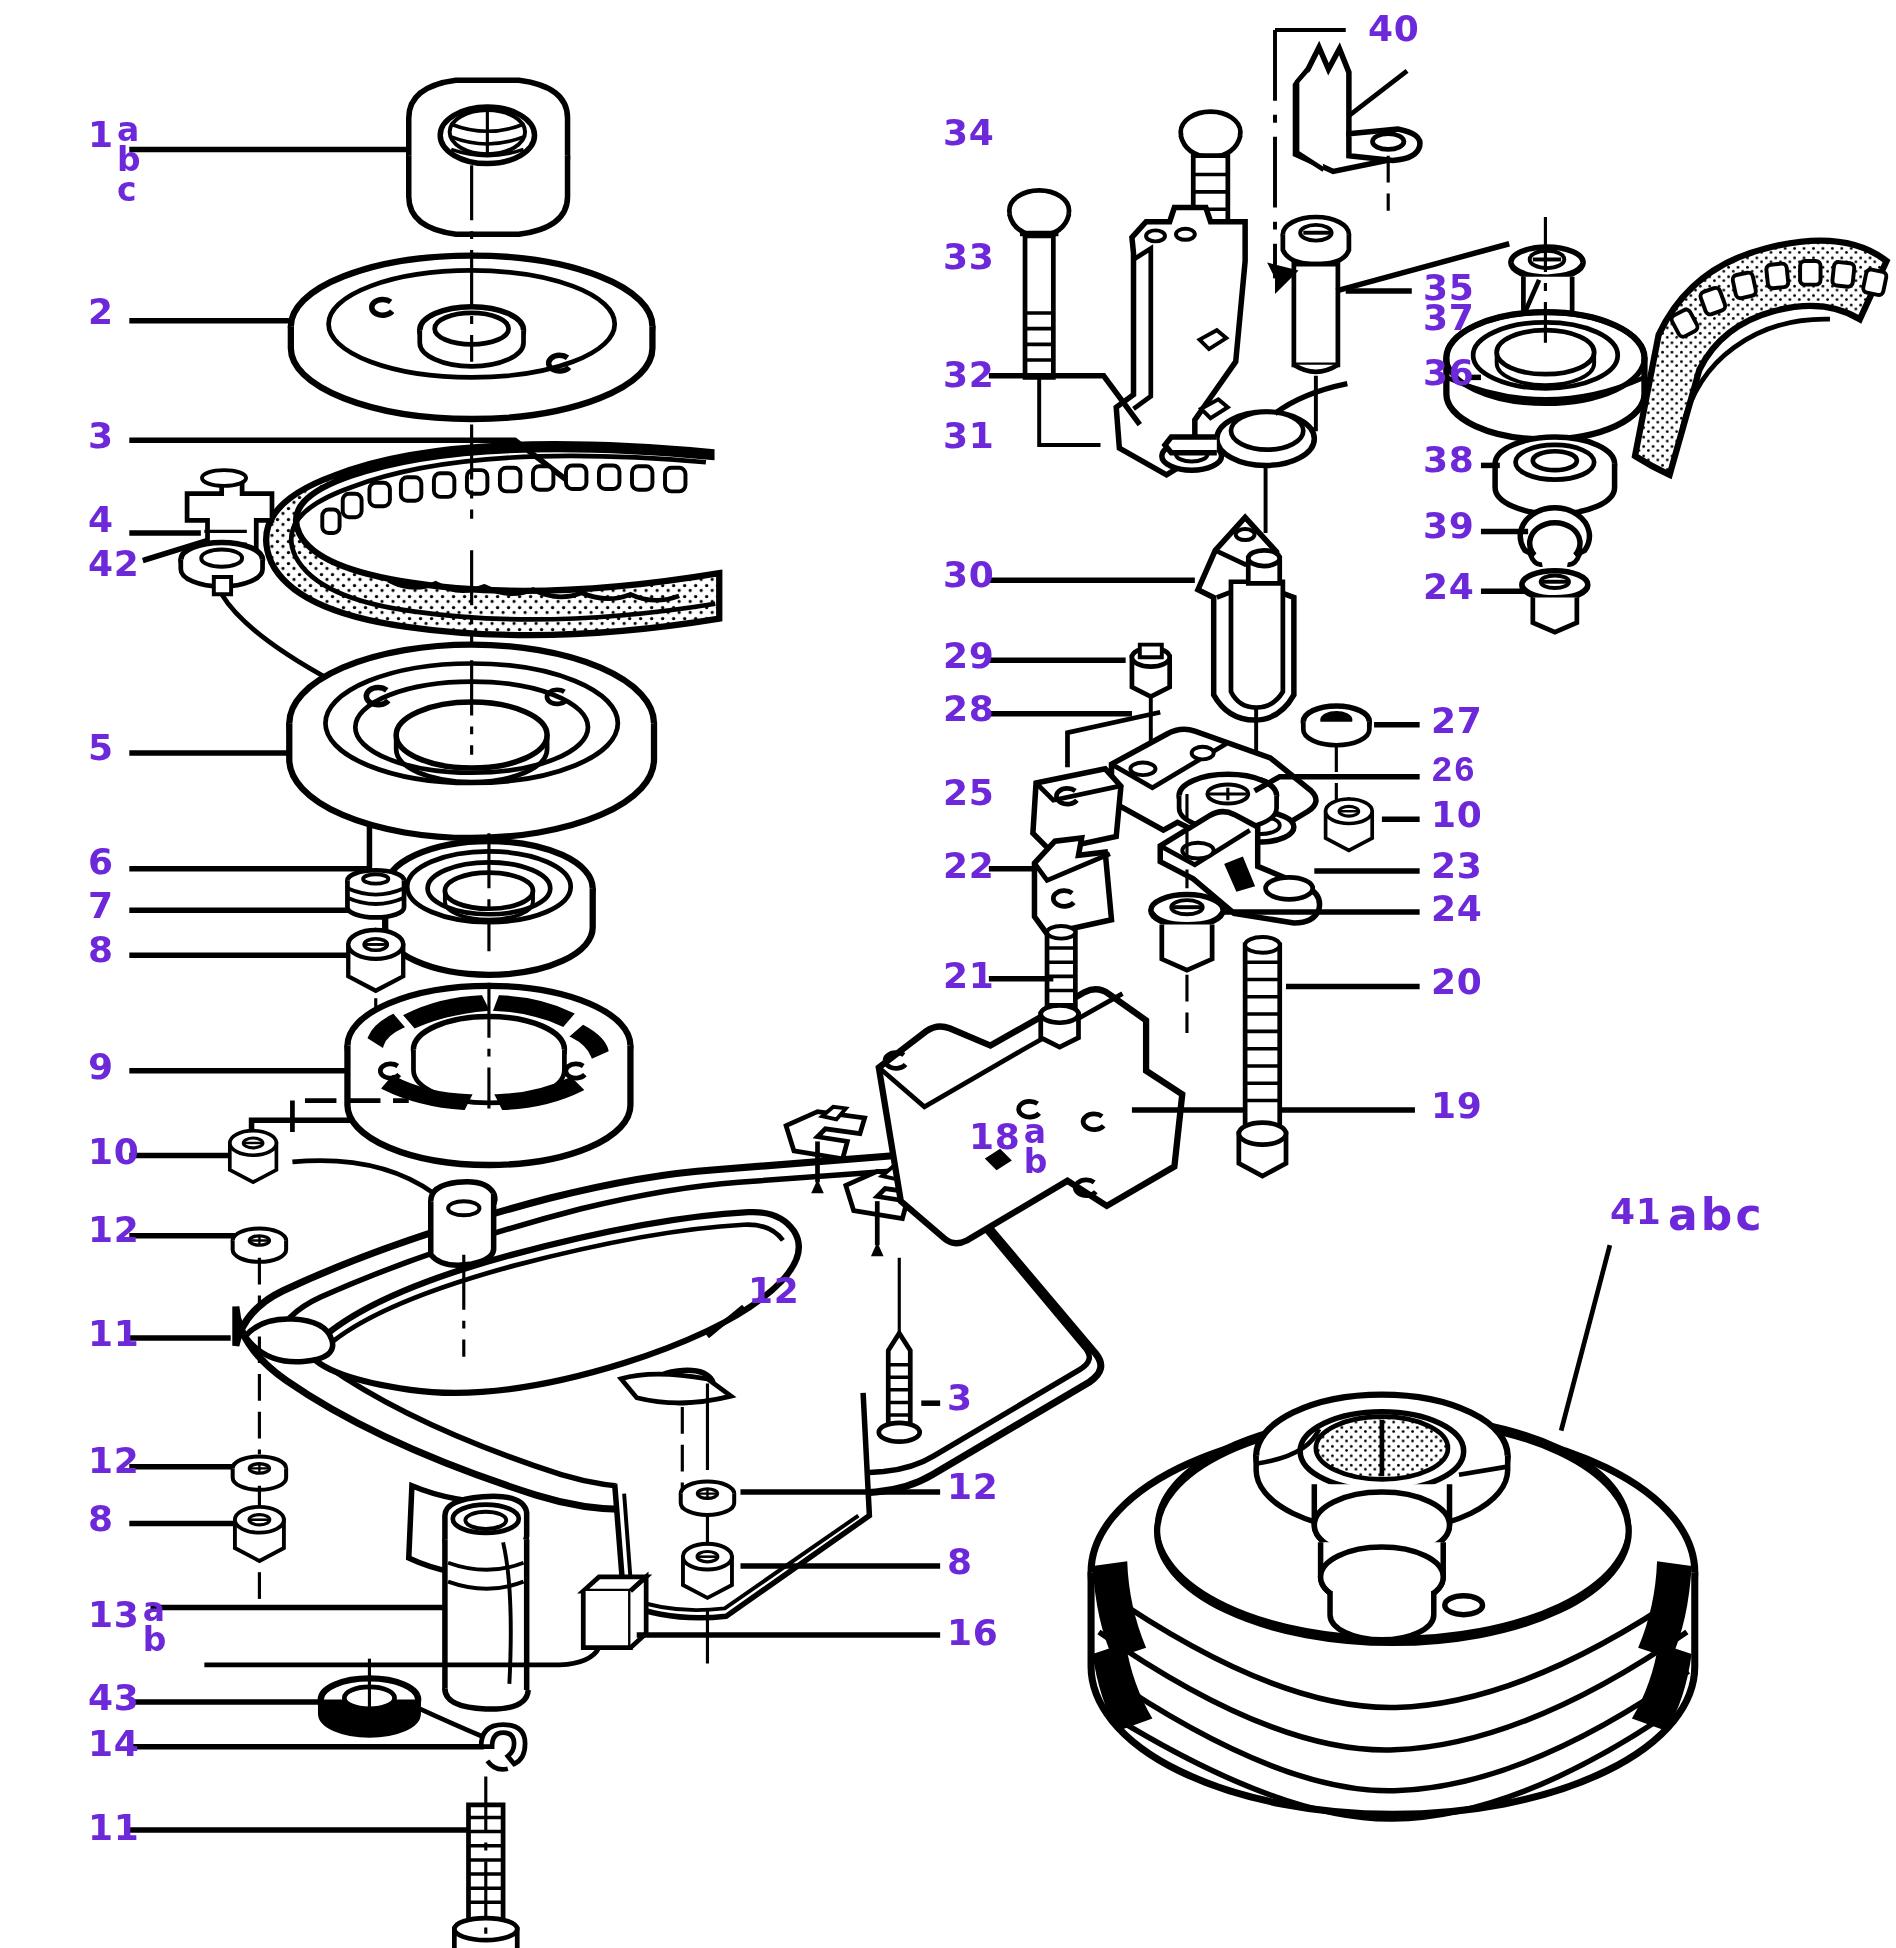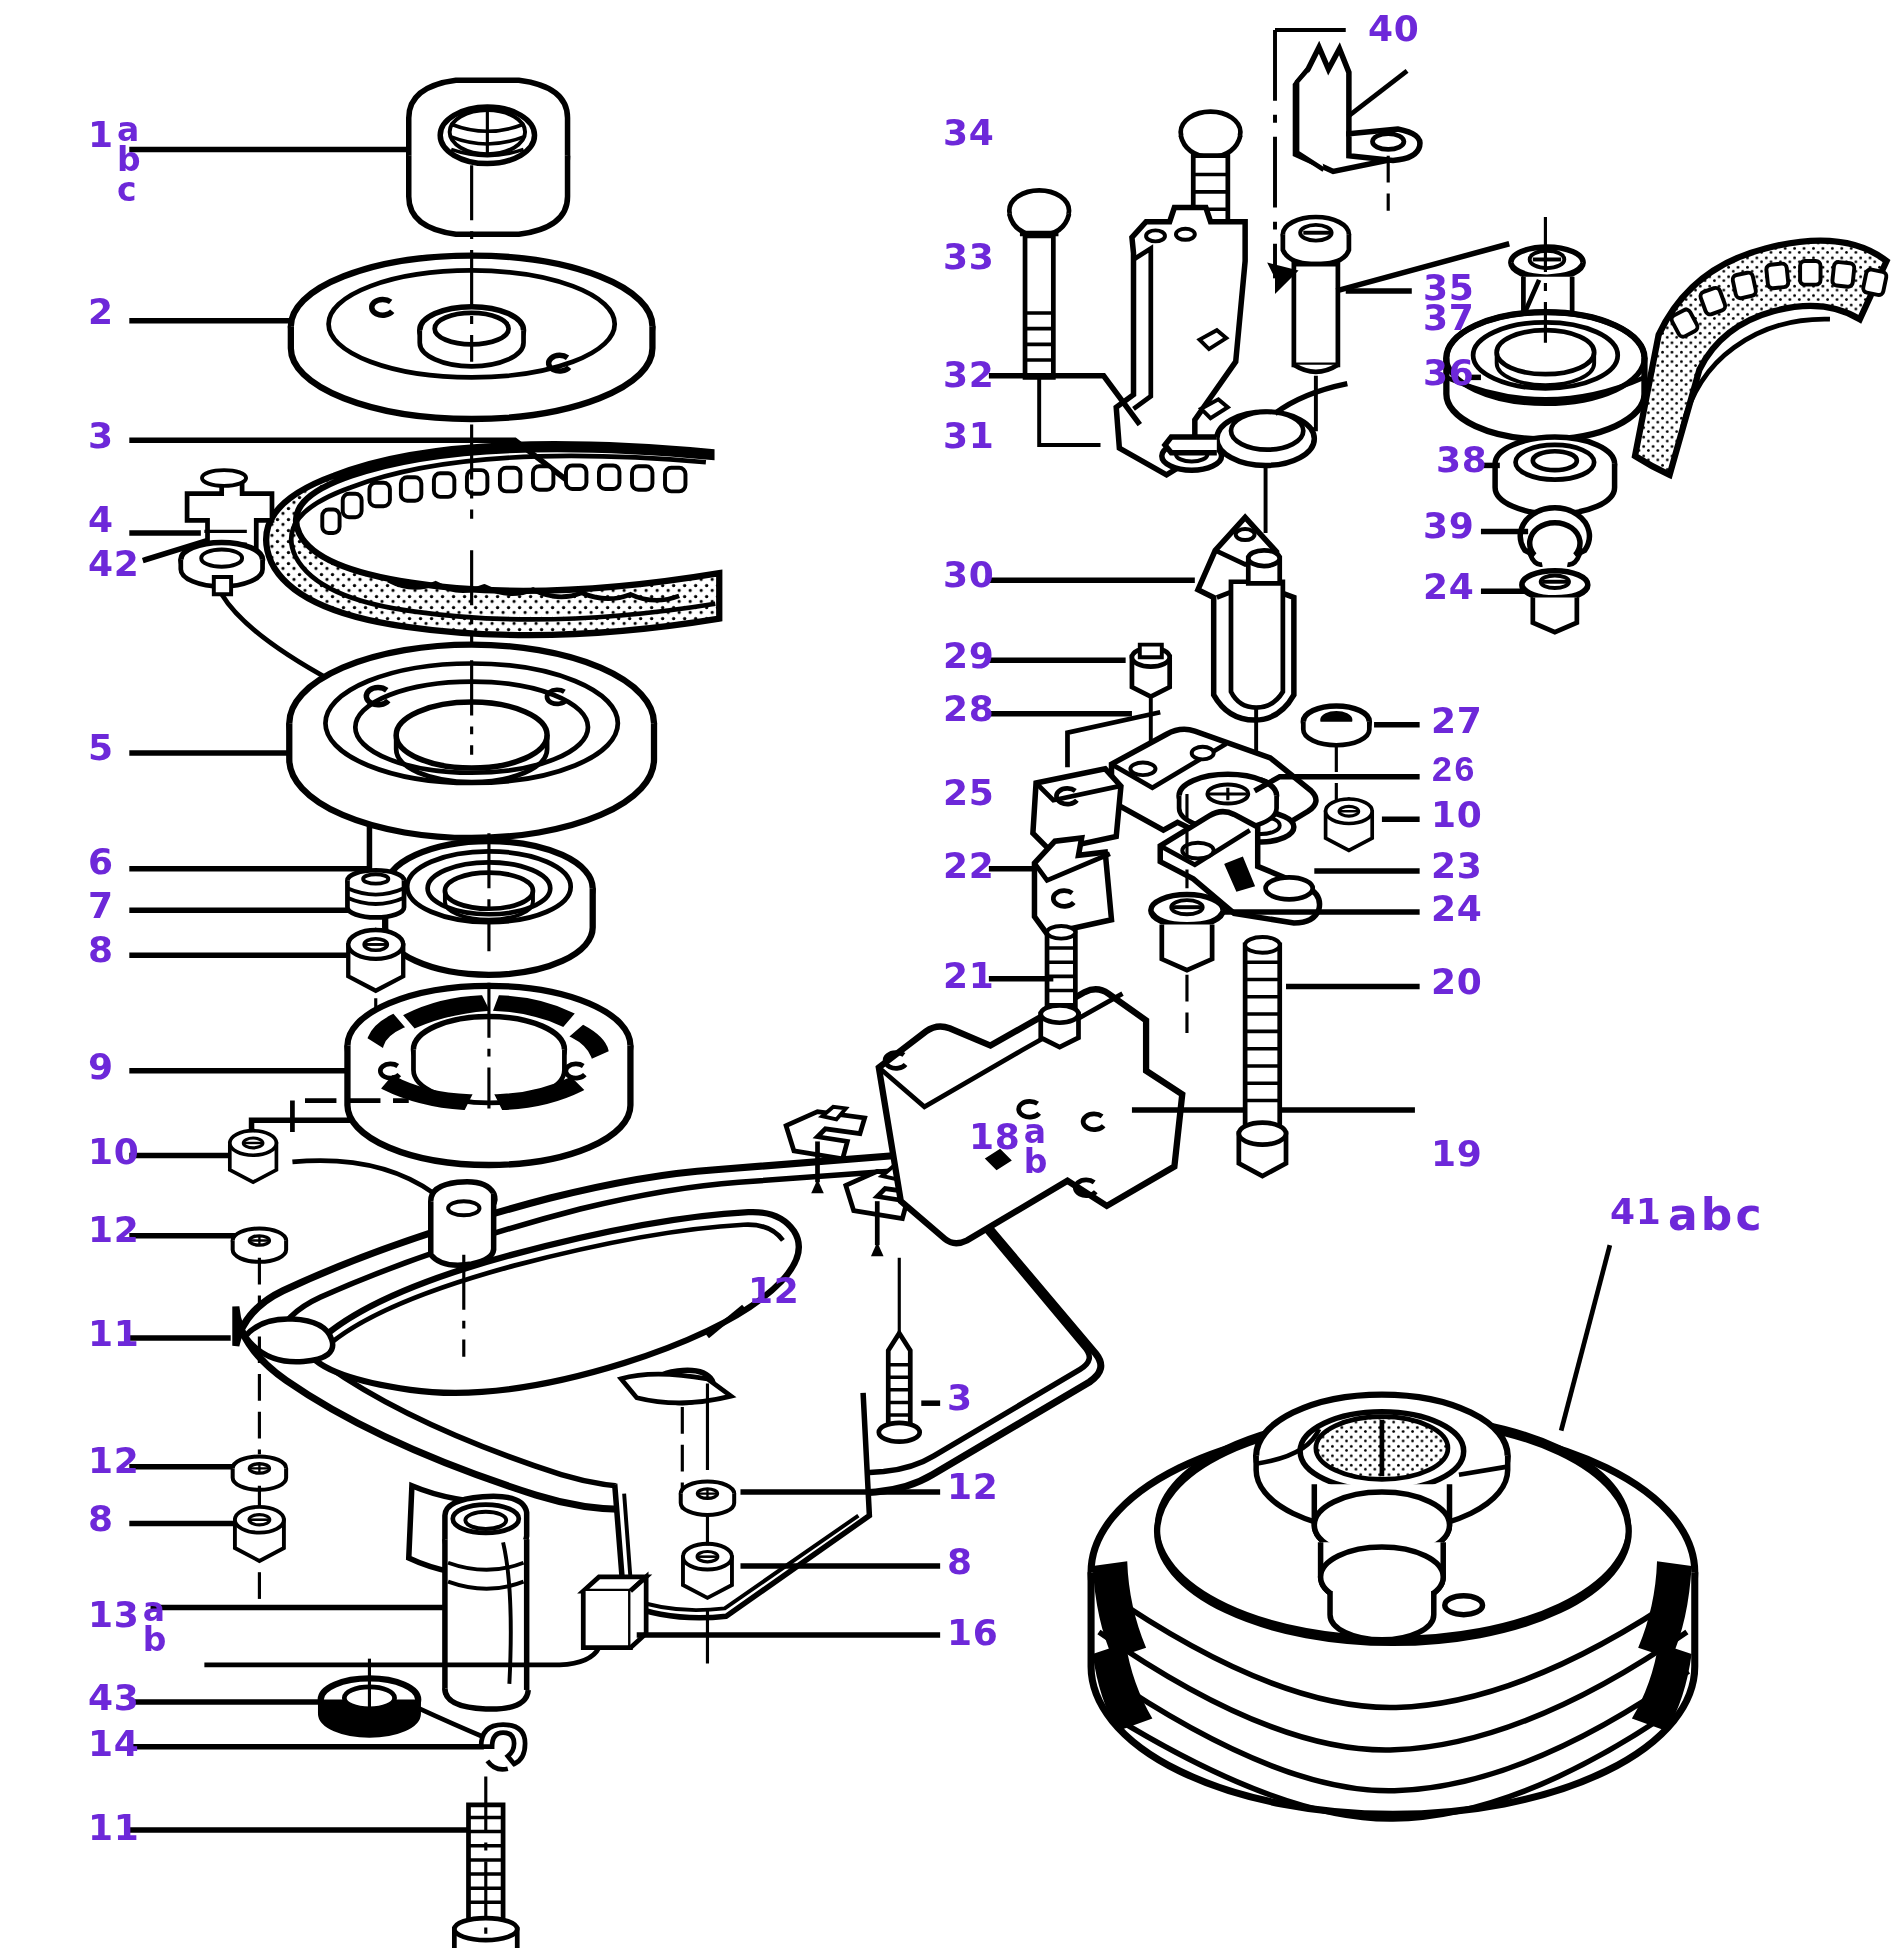--- a/index.html
+++ b/index.html
@@ -767,30 +767,30 @@
       <div class="cal n" title="Tensioner lever" style="left: 943px; top: 557px;"><span>30</span></div>
       <div class="cal n" title="Nut" style="left: 943px; top: 638px;"><span>29</span></div>
       <div class="cal n" title="Bracket plate" style="left: 943px; top: 691px;"><span>28</span></div>
       <div class="cal n" title="Spacer block" style="left: 943px; top: 775px;"><span>25</span></div>
       <div class="cal n" title="Retaining clip" style="left: 943px; top: 848px;"><span>22</span></div>
       <div class="cal n" title="Bolt" style="left: 943px; top: 958px;"><span>21</span></div>
       <div class="cal n" title="Cable clip bracket" style="left: 1368px; top: 11px;"><span>40</span></div>
       <div class="cal n" title="Shoulder bolt" style="left: 1423px; top: 270px;"><span>35</span></div>
       <div class="cal n" title="Collar bush" style="left: 1423px; top: 300px;"><span>37</span></div>
       <div class="cal n" title="Idler pulley" style="left: 1423px; top: 355px;"><span>36</span></div>
-      <div class="cal n" title="Ball bearing" style="left: 1423px; top: 442px; margin-left: 13px;"><span>38</span></div>
+      <div class="cal n" title="Ball bearing" style="left: 1423px; top: 442px;"><span>38</span></div>
       <div class="cal n" title="Circlip" style="left: 1423px; top: 508px;"><span>39</span></div>
       <div class="cal n" title="Collar nut" style="left: 1423px; top: 569px;"><span>24</span></div>
       <div class="cal n" title="Spring washer" style="left: 1431px; top: 703px;"><span>27</span></div>
       <div class="cal n" title="Flat washer" style="left: 1431px; top: 754px; font-family: Liberation Mono, monospace;"><span>26</span></div>
       <div class="cal n" title="Hex nut" style="left: 1431px; top: 797px;"><span>10</span></div>
       <div class="cal n" title="Tensioner bracket" style="left: 1431px; top: 848px;"><span>23</span></div>
       <div class="cal n" title="Collar nut" style="left: 1431px; top: 891px;"><span>24</span></div>
       <div class="cal n" title="Long bolt" style="left: 1431px; top: 964px;"><span>20</span></div>
-      <div class="cal n" title="Support bracket" style="left: 1431px; top: 1088px; margin-top: 48px;"><span>19</span></div>
+      <div class="cal n" title="Support bracket" style="left: 1431px; top: 1088px;"><span>19</span></div>
       <div class="cal n" title="Spring clip nut (a/b)" style="left: 969px; top: 1119px;"><span>18</span><span style="display: inline-block; vertical-align: top; margin-left: 3.1px; line-height: 0.96; font-size: 33px;"><div style="margin-top: -3.1px;">a</div><div style="margin-top: -1.6px;">b</div></span></div>
       <div class="cal n" title="Flat washer" style="left: 748px; top: 1273px;"><span>12</span></div>
       <div class="cal n" title="Self-tapping screw" style="left: 947px; top: 1380px;"><span>3</span></div>
       <div class="cal n" title="Flat washer" style="left: 947px; top: 1469px;"><span>12</span></div>
       <div class="cal n" title="Hex nut" style="left: 947px; top: 1544px;"><span>8</span></div>
       <div class="cal n" title="Rubber grommet" style="left: 947px; top: 1615px;"><span>16</span></div>
       <div class="cal n" title="Crankshaft vibration damper pulley (a/b/c)" style="left: 1610px; top: 1194px;"><span>41</span><span style="display: inline-block; vertical-align: top; margin-left: 6.3px; line-height: 0.96; font-size: 44px; letter-spacing: 3.1px;">abc</span></div>
     </div>
 
 </div>

